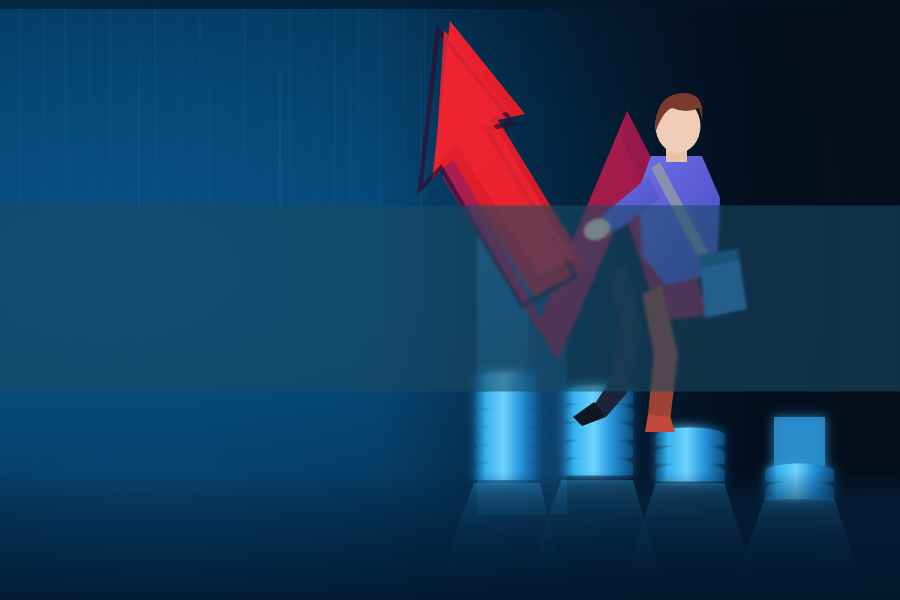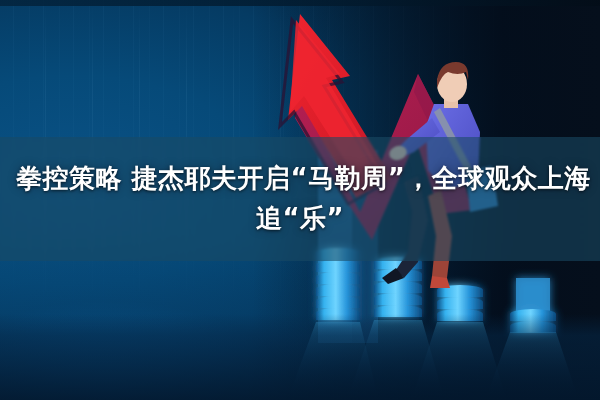--- a/index.html
+++ b/index.html
@@ -273,18 +273,14 @@
 
       <path d="M466 170 L492 166 L498 206 L470 212 Z" fill="#2e7fc2"></path>
       <path d="M466 170 L492 166 L493 174 L467 178 Z" fill="#1c5d95"></path>
     </g>
   </svg>
 
   <div class="floor"></div>
   <div class="bg-topband"></div>
 
   <div class="title-band"></div>
-  <div class="title-wrap">
-    <div class="title-line title-line-1">拳控策略 捷杰耶夫开启“马勒周”，全球观众上海</div>
-    <div class="title-line title-line-2">追“乐”</div>
-  </div>
 
 </div>
 
 </body></html>

